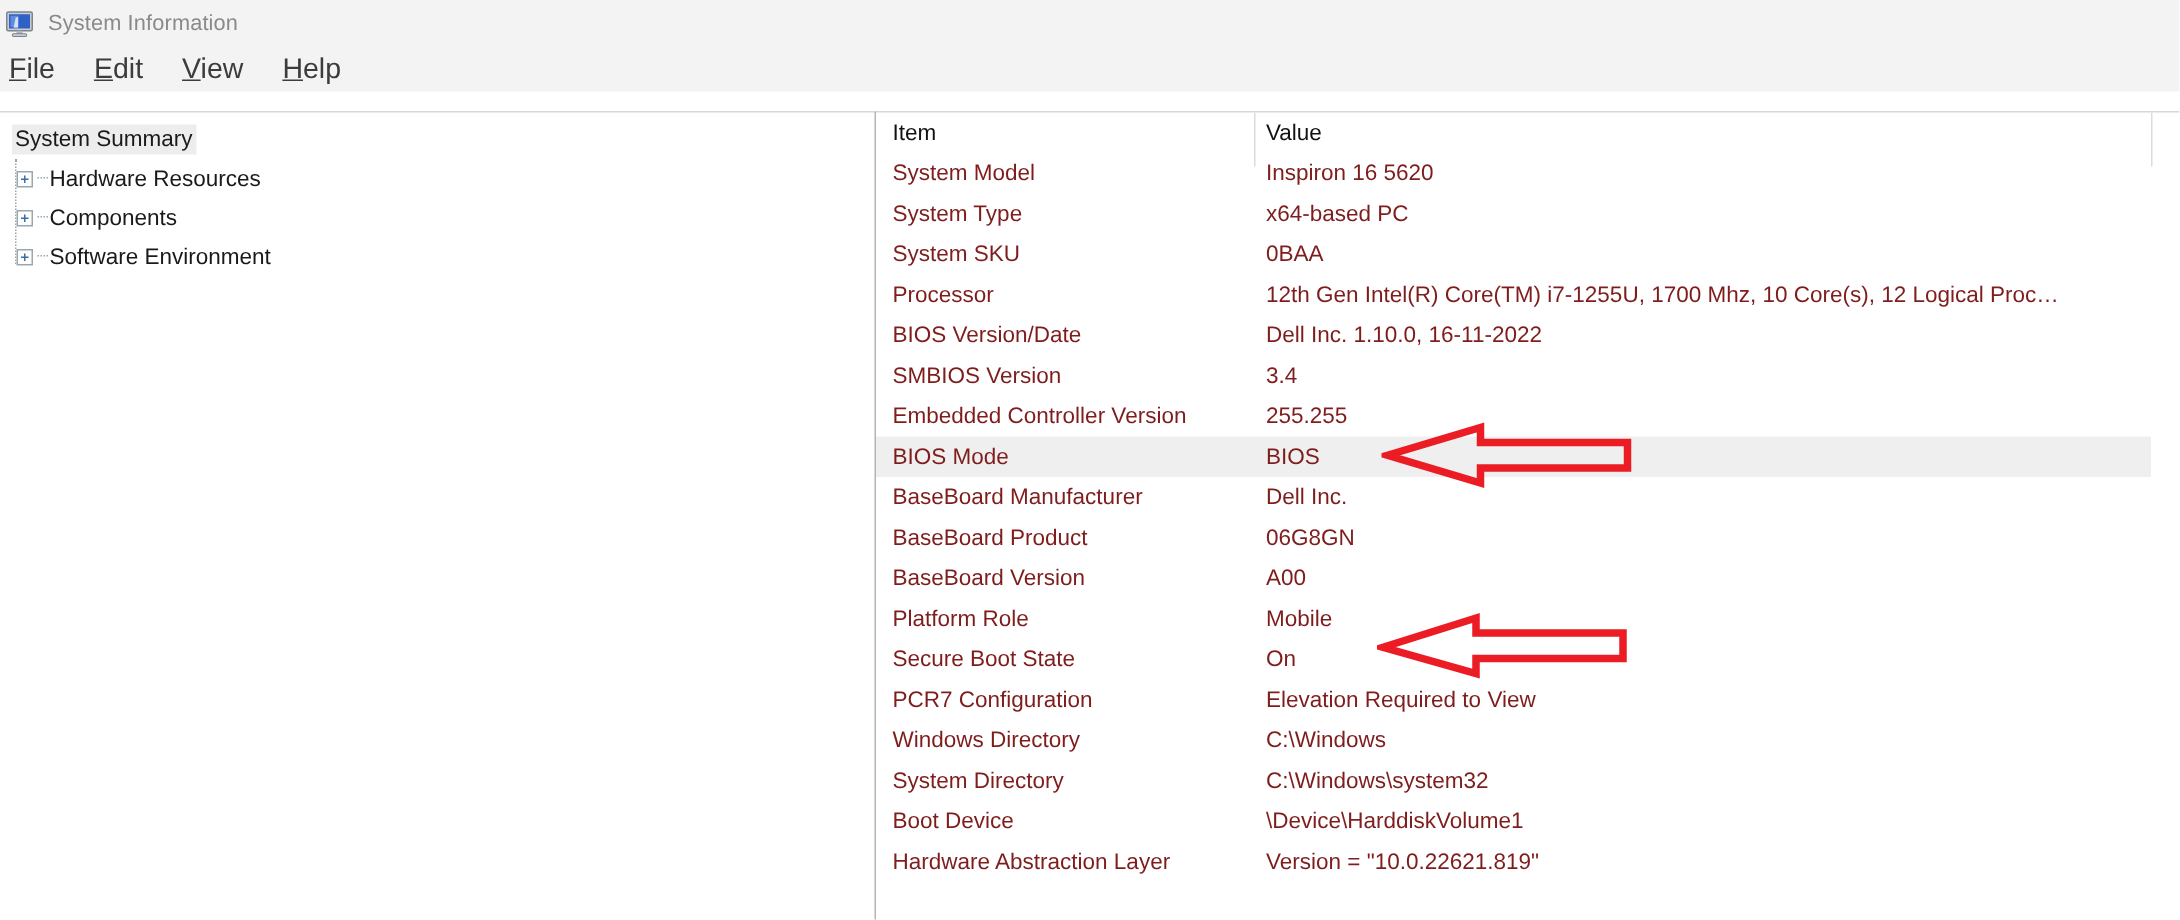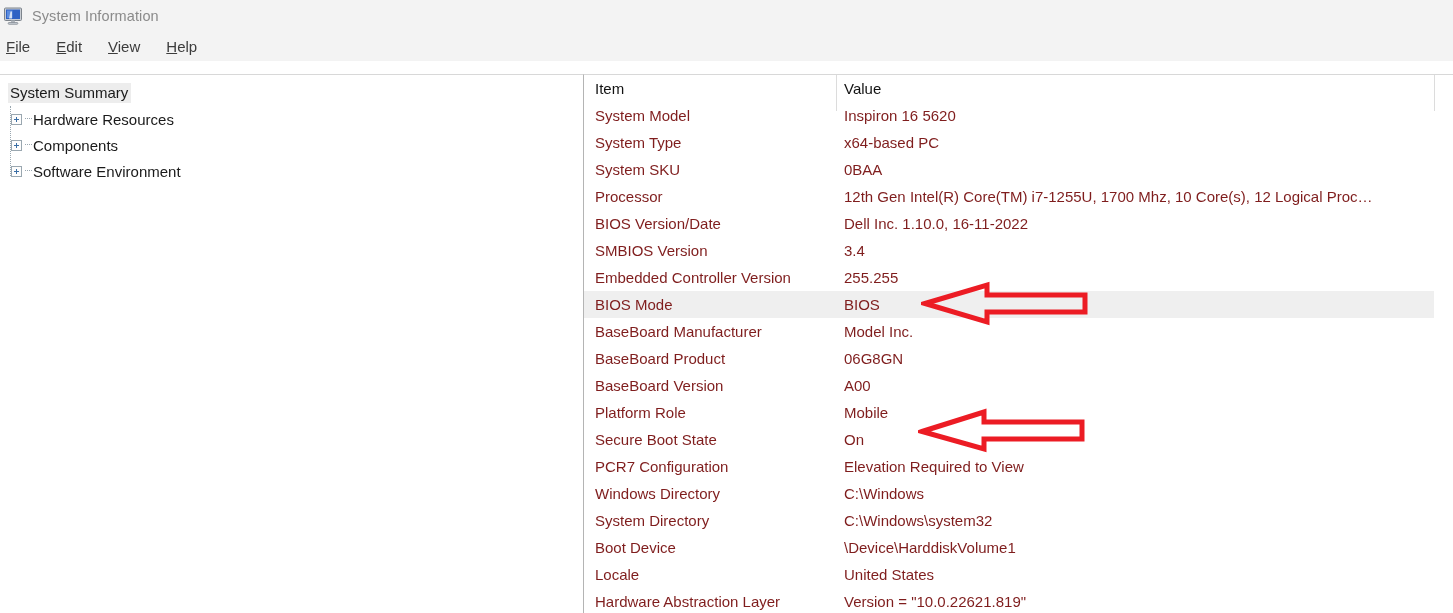--- a/index.html
+++ b/index.html
@@ -50,21 +50,21 @@
     position: absolute;
     left: 0; top: 32px;
     width: 1453px; height: 29px;
     background: #f3f3f3;
     display: flex;
     align-items: center;
     box-sizing: border-box;
     padding-left: 6px;
   }
   .menu-item {
-    font-size: 15px;
+    font-size: 19px;
     color: #3c3c3c;
     padding: 0 13px 0 0;
     margin-right: 13px;
     white-space: nowrap;
     cursor: default;
   }
   .menu-item .accel {
     text-decoration: underline;
   }
 
@@ -306,21 +306,21 @@
       <div class="row">
         <div class="cell item">Embedded Controller Version</div>
         <div class="cell value">255.255</div>
       </div>
       <div class="row selected">
         <div class="cell item">BIOS Mode</div>
         <div class="cell value">BIOS</div>
       </div>
       <div class="row">
         <div class="cell item">BaseBoard Manufacturer</div>
-        <div class="cell value">Model Inc.</div>
+        <div class="cell value">Dell Inc.</div>
       </div>
       <div class="row">
         <div class="cell item">BaseBoard Product</div>
         <div class="cell value">06G8GN</div>
       </div>
       <div class="row">
         <div class="cell item">BaseBoard Version</div>
         <div class="cell value">A00</div>
       </div>
       <div class="row">
@@ -339,24 +339,20 @@
         <div class="cell item">Windows Directory</div>
         <div class="cell value">C:\Windows</div>
       </div>
       <div class="row">
         <div class="cell item">System Directory</div>
         <div class="cell value">C:\Windows\system32</div>
       </div>
       <div class="row">
         <div class="cell item">Boot Device</div>
         <div class="cell value">\Device\HarddiskVolume1</div>
-      </div>
-      <div class="row">
-        <div class="cell item">Locale</div>
-        <div class="cell value">United States</div>
       </div>
       <div class="row">
         <div class="cell item">Hardware Abstraction Layer</div>
         <div class="cell value">Version = "10.0.22621.819"</div>
       </div>
     </div>
   </div>
 
   <div class="arrow" style="left:921px; top:280px;">
     <svg width="170" height="48" viewBox="0 0 170 48">

